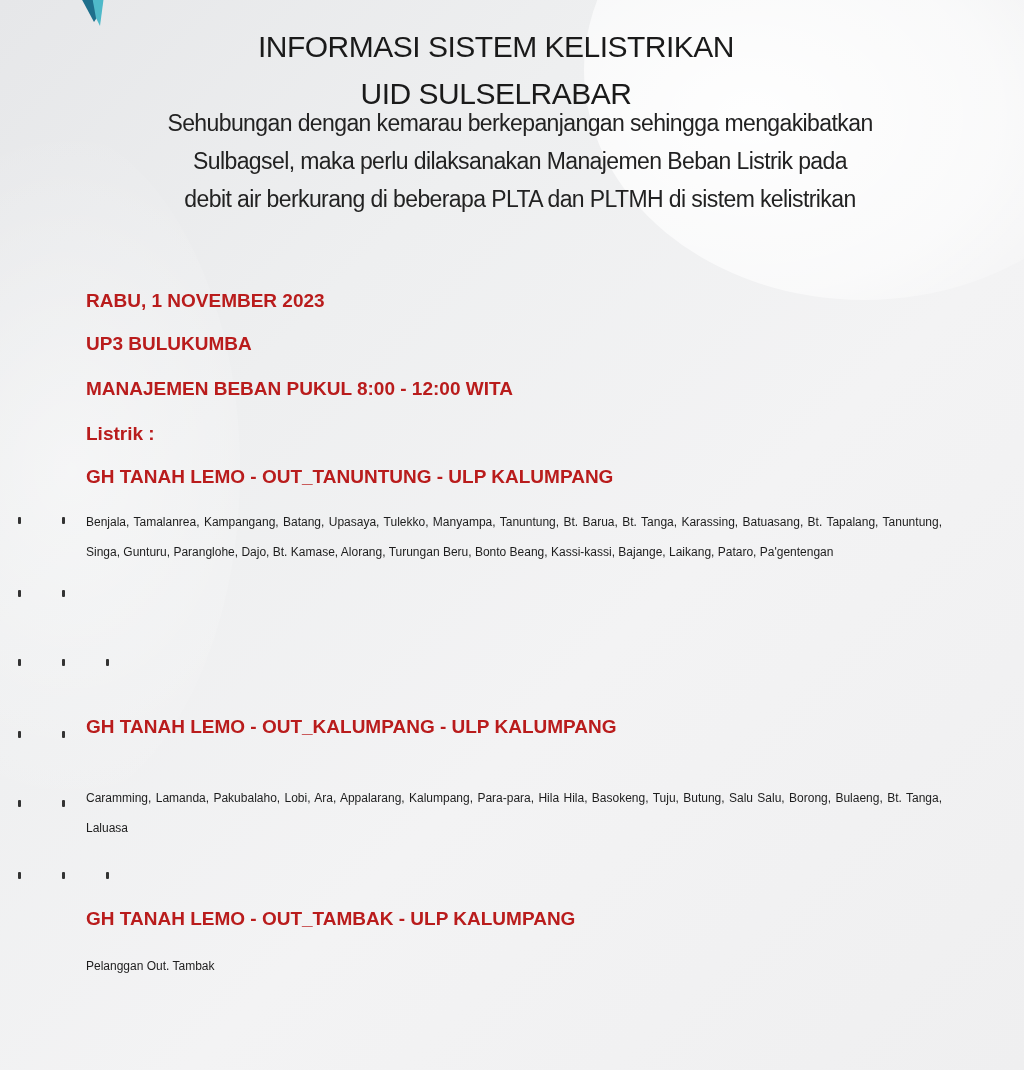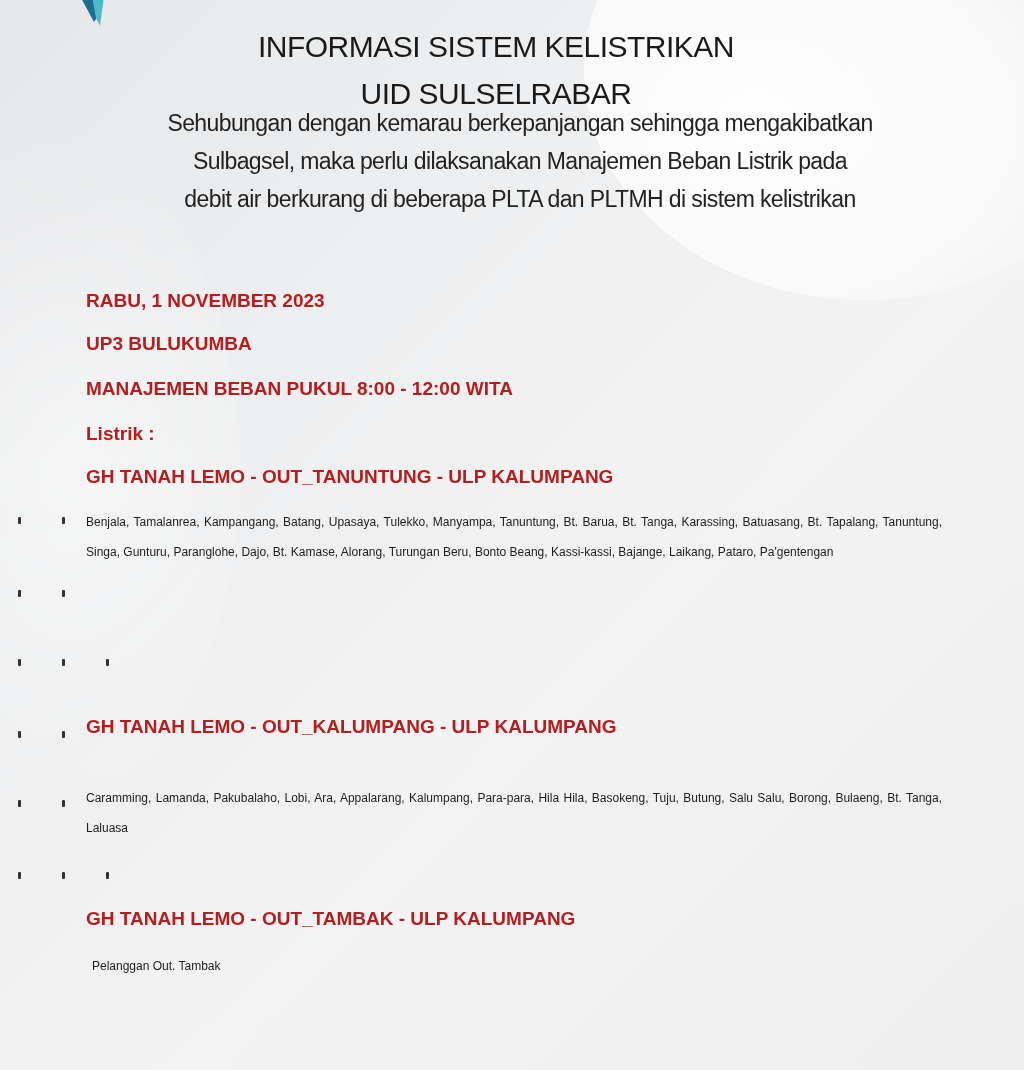--- a/index.html
+++ b/index.html
@@ -64,21 +64,21 @@
 <div class="line bold" style="top:378px;">MANAJEMEN  BEBAN PUKUL 8:00 - 12:00 WITA</div>
 <div class="line bold" style="top:423px;">Listrik :</div>
 
 <div class="line bold" style="top:466px;">GH TANAH LEMO - OUT_TANUNTUNG - ULP KALUMPANG</div>
 <div class="body" style="top:508px;">Benjala, Tamalanrea, Kampangang, Batang, Upasaya, Tulekko, Manyampa, Tanuntung, Bt. Barua, Bt. Tanga, Karassing, Batuasang, Bt. Tapalang, Tanuntung, Singa, Gunturu, Paranglohe, Dajo, Bt. Kamase, Alorang, Turungan Beru, Bonto Beang, Kassi-kassi, Bajange, Laikang, Pataro, Pa'gentengan</div>
 
 <div class="line bold" style="top:716px;">GH TANAH LEMO - OUT_KALUMPANG - ULP KALUMPANG</div>
 <div class="body" style="top:784px;">Caramming, Lamanda, Pakubalaho, Lobi, Ara, Appalarang, Kalumpang, Para-para, Hila Hila, Basokeng, Tuju, Butung, Salu Salu, Borong, Bulaeng, Bt. Tanga, Laluasa</div>
 
 <div class="line bold" style="top:908px;">GH TANAH LEMO - OUT_TAMBAK - ULP KALUMPANG</div>
-<div class="body" style="top:952px;margin-left:6px;">Pelanggan Out. Tambak</div>
+<div class="body" style="top:952px;">Pelanggan Out. Tambak</div>
 
 <div class="dot" style="left:18px;top:517px;"></div>
 <div class="dot" style="left:62px;top:517px;"></div>
 <div class="dot" style="left:18px;top:590px;"></div>
 <div class="dot" style="left:62px;top:590px;"></div>
 <div class="dot" style="left:18px;top:659px;"></div>
 <div class="dot" style="left:62px;top:659px;"></div>
 <div class="dot" style="left:106px;top:659px;"></div>
 <div class="dot" style="left:18px;top:731px;"></div>
 <div class="dot" style="left:62px;top:731px;"></div>

